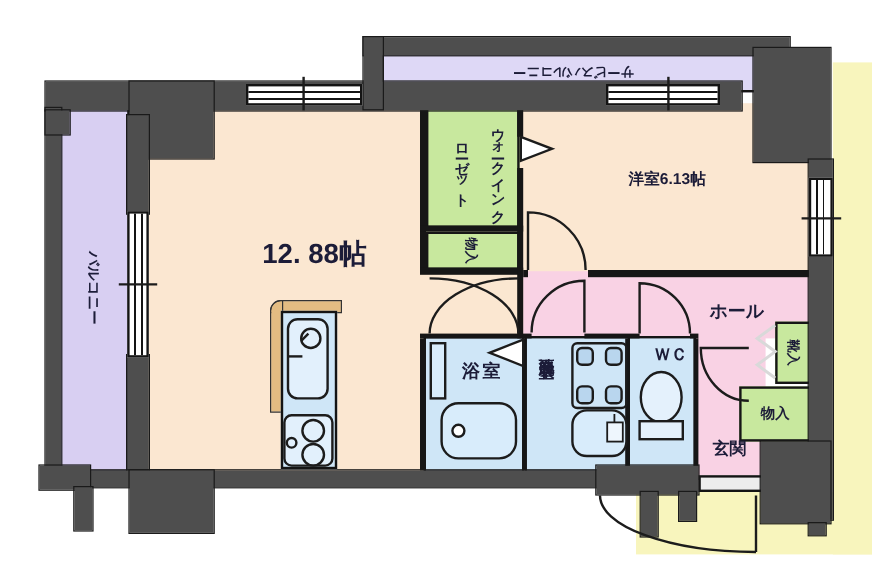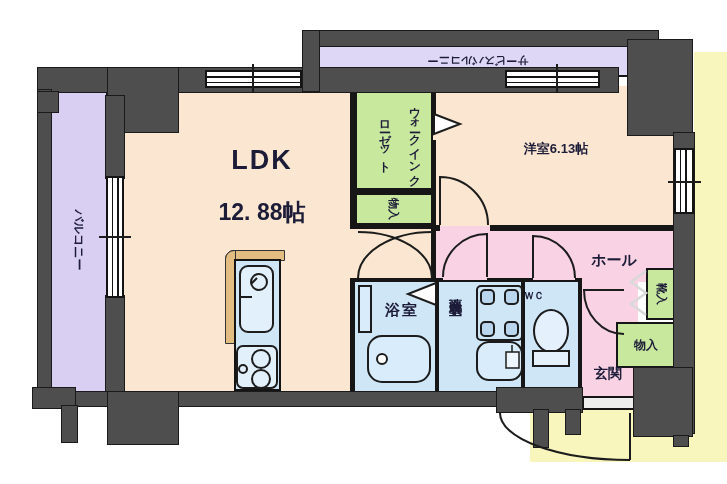--- a/index.html
+++ b/index.html
@@ -133,28 +133,27 @@
       <path d="M240,297 h12"></path>
     </g>
     <g>
       <rect x="237" y="346" width="40" height="42" rx="6" fill="#e2f0fc"></rect>
       <circle cx="261" cy="359" r="9"></circle>
       <circle cx="261" cy="379" r="9"></circle>
       <circle cx="243" cy="369" r="4"></circle>
     </g>
   </svg>
 
-  <div class="lbl" style="left:262px;top:160px;font-size:27px;letter-spacing:2px;">LDK</div>
   <div class="lbl" style="left:262px;top:212px;font-size:23px;">12. 88帖</div>
   <div class="lbl" style="left:556px;top:149px;font-size:13px;">洋室6.13帖</div>
   <div class="lbl rot90" style="left:78px;top:240px;font-size:12px;">バルコニー</div>
   <div class="lbl rot180" style="left:478px;top:60px;font-size:11px;">サービスバルコニー</div>
   <div class="abs vrl" style="left:360px;top:96px;width:70px;height:86px;font-size:12px;font-weight:bold;color:#1c1c38;line-height:30px;text-align:center;">ウォークインクローゼット</div>
   <div class="lbl rot90" style="left:393px;top:209px;font-size:11px;">物入</div>
   <div class="lbl" style="left:402px;top:310px;font-size:15px;letter-spacing:2px;">浴室</div>
   <div class="abs vrl" style="left:444px;top:288px;width:20px;height:102px;font-size:13px;font-weight:bold;color:#1c1c38;letter-spacing:1px;">洗面脱衣室</div>
-  <div class="lbl" style="left:534px;top:296px;font-size:10px;">ＷＣ</div>
+  <div class="lbl" style="left:559px;top:296px;font-size:14px;">ＷＣ</div>
   <div class="lbl" style="left:614px;top:260px;font-size:15px;">ホール</div>
   <div class="lbl" style="left:608px;top:374px;font-size:14px;">玄関</div>
   <div class="lbl rot90" style="left:661px;top:294px;font-size:11px;">靴入</div>
   <div class="lbl" style="left:646px;top:345px;font-size:12px;">物入</div>
 
 </div>
 
 </body></html>

